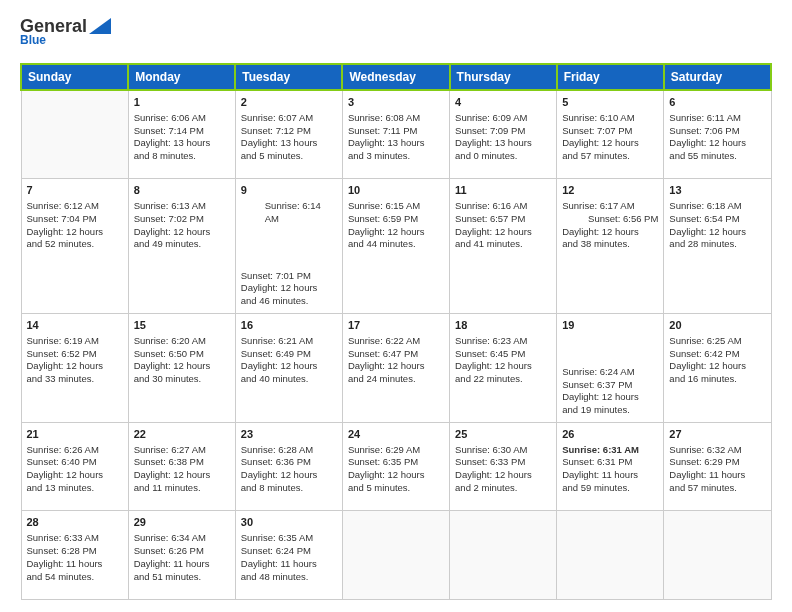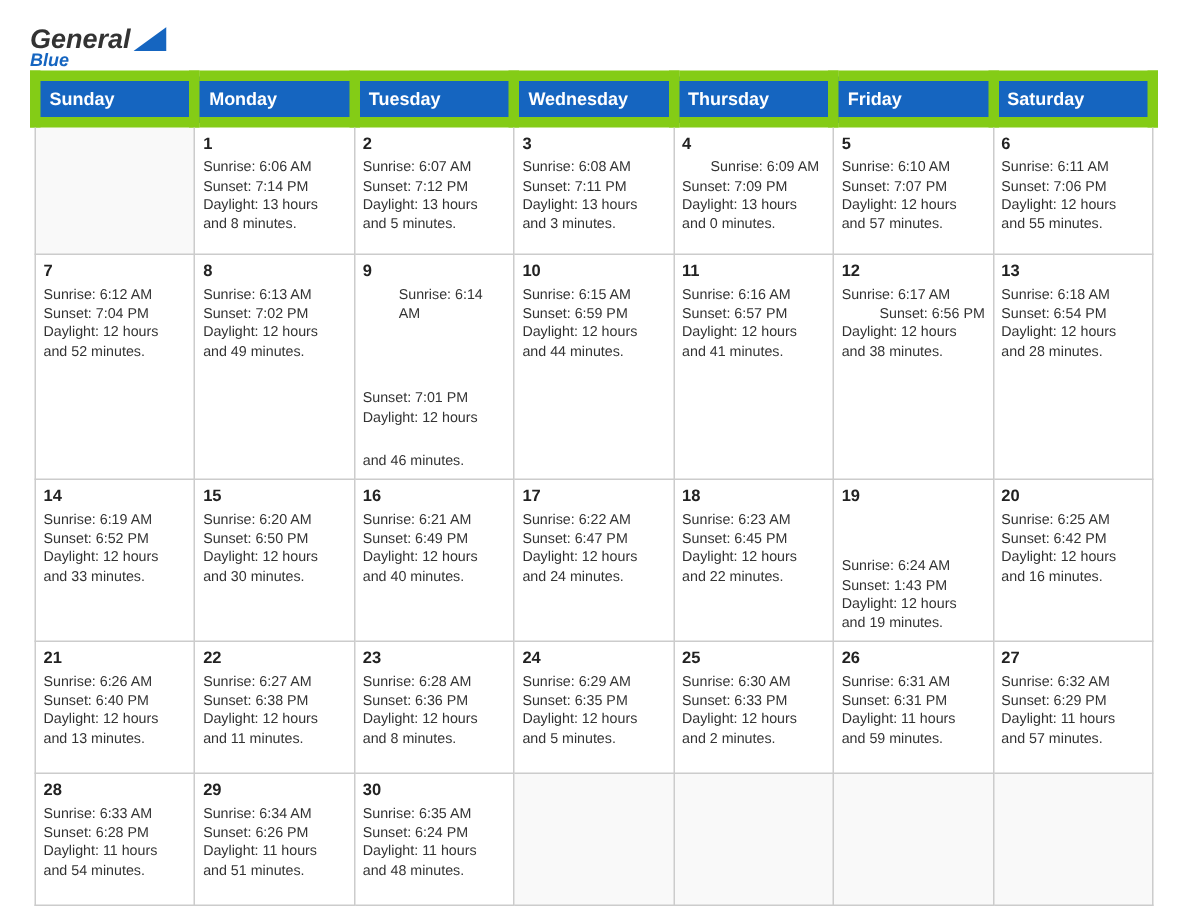--- a/index.html
+++ b/index.html
@@ -14,22 +14,21 @@
       width: 792px;
       height: 612px;
       padding: 16px 20px 12px 20px;
       display: flex;
       flex-direction: column;
     }
     .header {
       display: flex;
       justify-content: space-between;
       align-items: flex-start;
-      margin-bottom: 0;
-      font-style: italic;
+      margin-bottom: 16px;
     }
     .logo {
       display: flex;
       flex-direction: column;
       align-items: flex-start;
     }
     .logo-row {
       display: flex;
       align-items: center;
     }
@@ -53,21 +52,21 @@
       width: 100%;
       table-layout: fixed;
     }
     .calendar th {
       background: #1565c0;
       color: #fff;
       text-align: left;
       padding: 5px 6px;
       font-size: 12px;
       font-weight: bold;
-      border: 7px solid #84cc16;
+      border: 2px solid #84cc16;
     }
     .calendar td {
       vertical-align: top;
       padding: 4px 5px;
       border: 1px solid #ccc;
       font-size: 9.5px;
       color: #333;
       line-height: 1.35;
       height: 88px;
     }
@@ -133,21 +132,21 @@
           </td>
           <td>
             <span class="day-num">3</span>
             <span style="display: block;">Sunrise: 6:08 AM</span>
             <span style="display: block;">Sunset: 7:11 PM</span>
             <span style="display: block;">Daylight: 13 hours</span>
             <span style="display: block;">and 3 minutes.</span>
           </td>
           <td>
             <span class="day-num">4</span>
-            <span style="display: block; margin-left: 19px;">Sunrise: 6:09 AM</span>
+            <span style="display: block;">Sunrise: 6:09 AM</span>
             <span style="display: block;">Sunset: 7:09 PM</span>
             <span style="display: block;">Daylight: 13 hours</span>
             <span style="display: block;">and 0 minutes.</span>
           </td>
           <td>
             <span class="day-num">5</span>
             <span style="display: block;">Sunrise: 6:10 AM</span>
             <span style="display: block;">Sunset: 7:07 PM</span>
             <span style="display: block;">Daylight: 12 hours</span>
             <span style="display: block;">and 57 minutes.</span>
@@ -173,21 +172,21 @@
             <span style="display: block;">Sunrise: 6:13 AM</span>
             <span style="display: block;">Sunset: 7:02 PM</span>
             <span style="display: block;">Daylight: 12 hours</span>
             <span style="display: block;">and 49 minutes.</span>
           </td>
           <td>
             <span class="day-num">9</span>
             <span style="display: block; margin-left: 24px;">Sunrise: 6:14 AM</span>
             <span style="display: block; margin-top: 44px;">Sunset: 7:01 PM</span>
             <span style="display: block;">Daylight: 12 hours</span>
-            <span style="display: block; margin-top: 16px;">and 46 minutes.</span>
+            <span style="display: block;">and 46 minutes.</span>
           </td>
           <td>
             <span class="day-num">10</span>
             <span style="display: block;">Sunrise: 6:15 AM</span>
             <span style="display: block;">Sunset: 6:59 PM</span>
             <span style="display: block;">Daylight: 12 hours</span>
             <span style="display: block;">and 44 minutes.</span>
           </td>
           <td>
             <span class="day-num">11</span>
@@ -243,21 +242,21 @@
           <td>
             <span class="day-num">18</span>
             <span style="display: block;">Sunrise: 6:23 AM</span>
             <span style="display: block;">Sunset: 6:45 PM</span>
             <span style="display: block;">Daylight: 12 hours</span>
             <span style="display: block;">and 22 minutes.</span>
           </td>
           <td>
             <span class="day-num">19</span>
             <span style="display: block; margin-top: 33px;">Sunrise: 6:24 AM</span>
-            <span style="display: block;">Sunset: 1:43 PM</span>
+            <span style="display: block;">Sunset: 6:37 PM</span>
             <span style="display: block;">Daylight: 12 hours</span>
             <span style="display: block;">and 19 minutes.</span>
           </td>
           <td>
             <span class="day-num">20</span>
             <span style="display: block;">Sunrise: 6:25 AM</span>
             <span style="display: block;">Sunset: 6:42 PM</span>
             <span style="display: block;">Daylight: 12 hours</span>
             <span style="display: block;">and 16 minutes.</span>
           </td>
@@ -293,21 +292,21 @@
           </td>
           <td>
             <span class="day-num">25</span>
             <span style="display: block;">Sunrise: 6:30 AM</span>
             <span style="display: block;">Sunset: 6:33 PM</span>
             <span style="display: block;">Daylight: 12 hours</span>
             <span style="display: block;">and 2 minutes.</span>
           </td>
           <td>
             <span class="day-num">26</span>
-            <span style="display: block;">Sunrise: 6:31 AM</span>
+            <span style="display: block; font-weight: bold;">Sunrise: 6:31 AM</span>
             <span style="display: block;">Sunset: 6:31 PM</span>
             <span style="display: block;">Daylight: 11 hours</span>
             <span style="display: block;">and 59 minutes.</span>
           </td>
           <td>
             <span class="day-num">27</span>
             <span style="display: block;">Sunrise: 6:32 AM</span>
             <span style="display: block;">Sunset: 6:29 PM</span>
             <span style="display: block;">Daylight: 11 hours</span>
             <span style="display: block;">and 57 minutes.</span>

